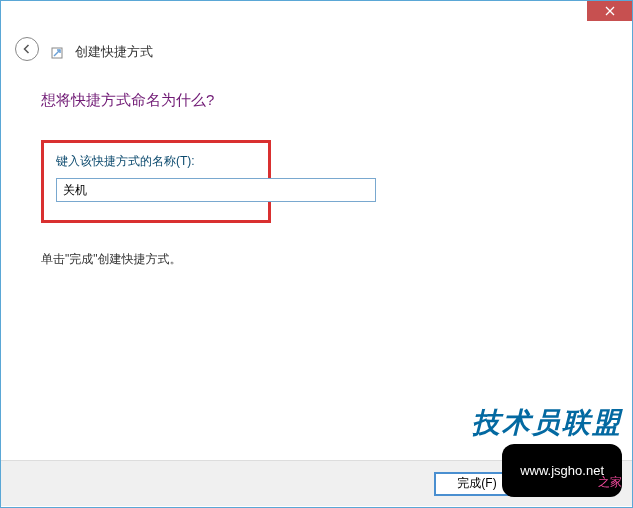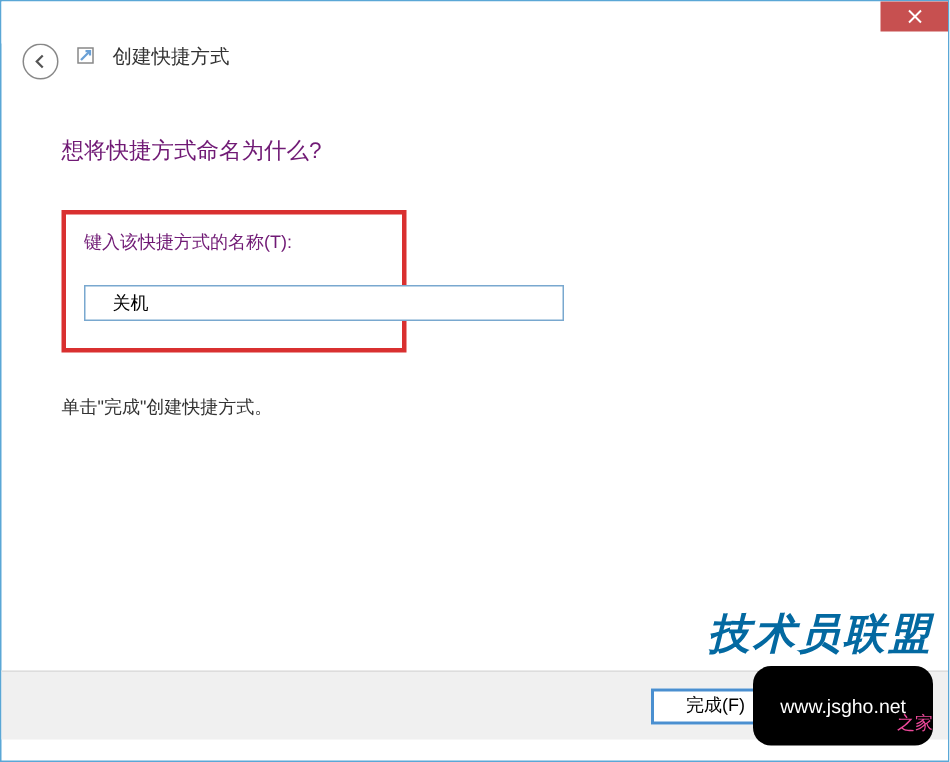--- a/index.html
+++ b/index.html
@@ -35,21 +35,21 @@
       display: flex;
       align-items: center;
       justify-content: center;
       cursor: pointer;
       font-size: 12px;
     }
     .close-btn svg { width: 10px; height: 10px; }
     .header-row {
       height: 32px;
       display: flex;
-      align-items: flex-start;
+      align-items: flex-end;
       padding-left: 14px;
       gap: 10px;
     }
     .back-btn {
       width: 24px;
       height: 24px;
       border: 1px solid #888;
       border-radius: 50%;
       display: flex;
       align-items: center;
@@ -81,41 +81,41 @@
       margin-bottom: 30px;
     }
     .highlight-box {
       border: 3px solid #d93030;
       padding: 10px 12px 18px 12px;
       width: 230px;
       margin-bottom: 28px;
     }
     .field-label {
       font-size: 12px;
-      color: #701a75;
-      margin-bottom: 20px;
+      color: #0c4a6e;
+      margin-bottom: 8px;
       display: block;
     }
     .name-input {
       width: 320px;
       height: 24px;
       border: 1px solid #79a8cf;
-      padding: 2px 18px;
+      padding: 2px 6px;
       font-size: 12px;
       font-family: inherit;
       outline: none;
       background: #fff;
     }
     .instruction {
       font-size: 12px;
       color: #333;
     }
     .footer {
       position: absolute;
-      bottom: 14px;
+      bottom: 1px;
       left: 0;
       right: 0;
       height: 46px;
       border-top: 1px solid #ddd;
       background: #f0f0f0;
       display: flex;
       justify-content: flex-end;
       align-items: center;
       padding-right: 18px;
       gap: 8px;

